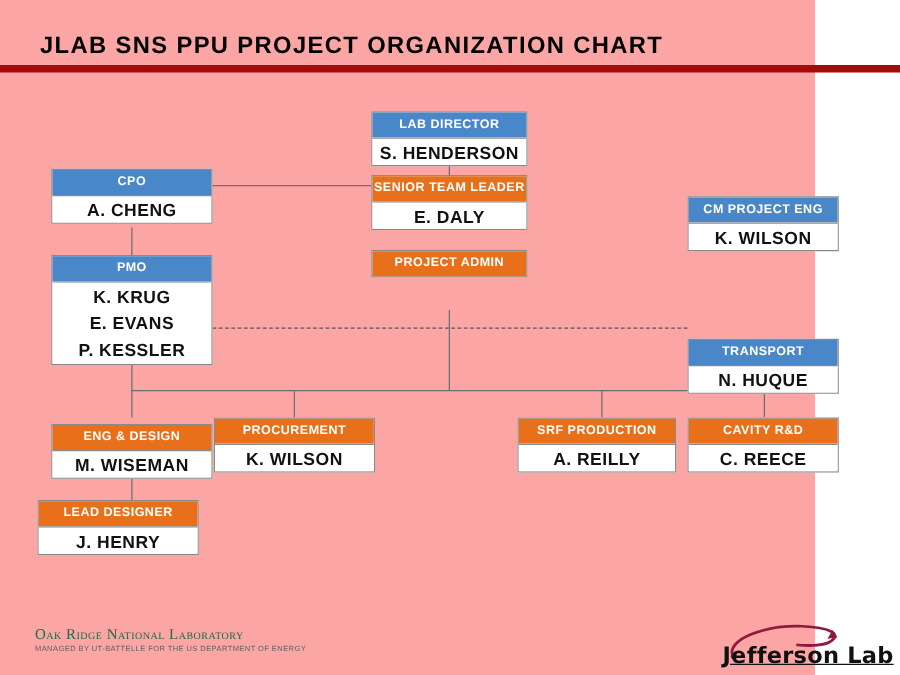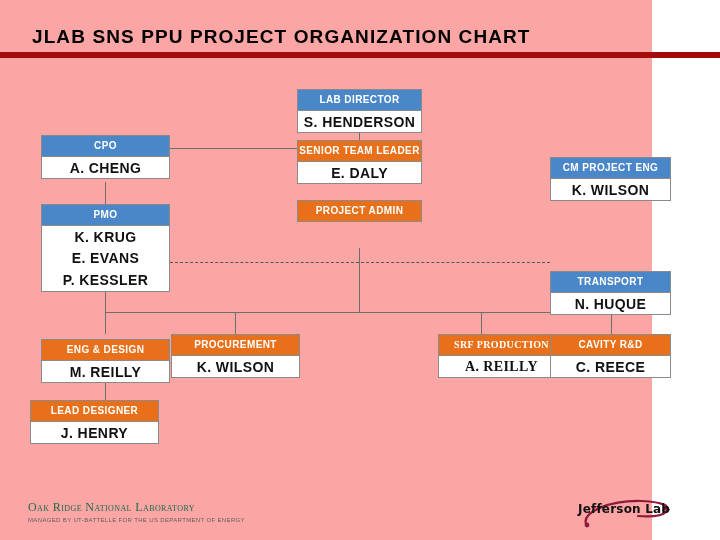--- a/index.html
+++ b/index.html
@@ -128,27 +128,28 @@
   #jlab-logo {
     position: absolute;
     left: 578px;
     top: 498px;
     width: 122px;
     height: 36px;
   }
   #jlab-text {
     position: absolute;
     left: 0;
-    top: 4px;
+    top: 16px;
     font-family: "DejaVu Sans", sans-serif;
-    font-size: 12px;
+    font-size: 18px;
     font-weight: bold;
     color: #111111;
     letter-spacing: 0.2px;
     white-space: nowrap;
+    text-decoration: underline;
   }
   #jlab-swoosh {
     position: absolute;
     left: 2px;
     top: 0;
   }
 </style>
 </head>
 <body>
 
@@ -209,27 +210,27 @@
       <div class="hdr blue">CM PROJECT ENG</div>
       <div class="nm sep-hdr">K. WILSON</div>
     </div>
     <div class="node" style="left:550px; top:185px; width:121px;margin-top:28px;">
       <div class="hdr blue">TRANSPORT</div>
       <div class="nm sep-hdr">N. HUQUE</div>
     </div>
 
     <div class="node" style="left:41px; top:281px; width:129px;">
       <div class="hdr orange">ENG &amp; DESIGN</div>
-      <div class="nm sep-hdr">M. REILLY</div>
+      <div class="nm sep-hdr">M. WISEMAN</div>
     </div>
     <div class="node" style="left:171px; top:276px; width:129px;">
       <div class="hdr orange">PROCUREMENT</div>
       <div class="nm sep-hdr">K. WILSON</div>
     </div>
-    <div class="node" style="left:438px; top:276px; width:127px;font-family:Liberation Serif, serif;">
+    <div class="node" style="left:414px; top:276px; width:127px;">
       <div class="hdr orange">SRF PRODUCTION</div>
       <div class="nm sep-hdr">A. REILLY</div>
     </div>
     <div class="node" style="left:550px; top:276px; width:121px;">
       <div class="hdr orange">CAVITY R&amp;D</div>
       <div class="nm sep-hdr">C. REECE</div>
     </div>
 
     <div class="node" style="left:30px; top:342px; width:129px;">
       <div class="hdr orange">LEAD DESIGNER</div>

